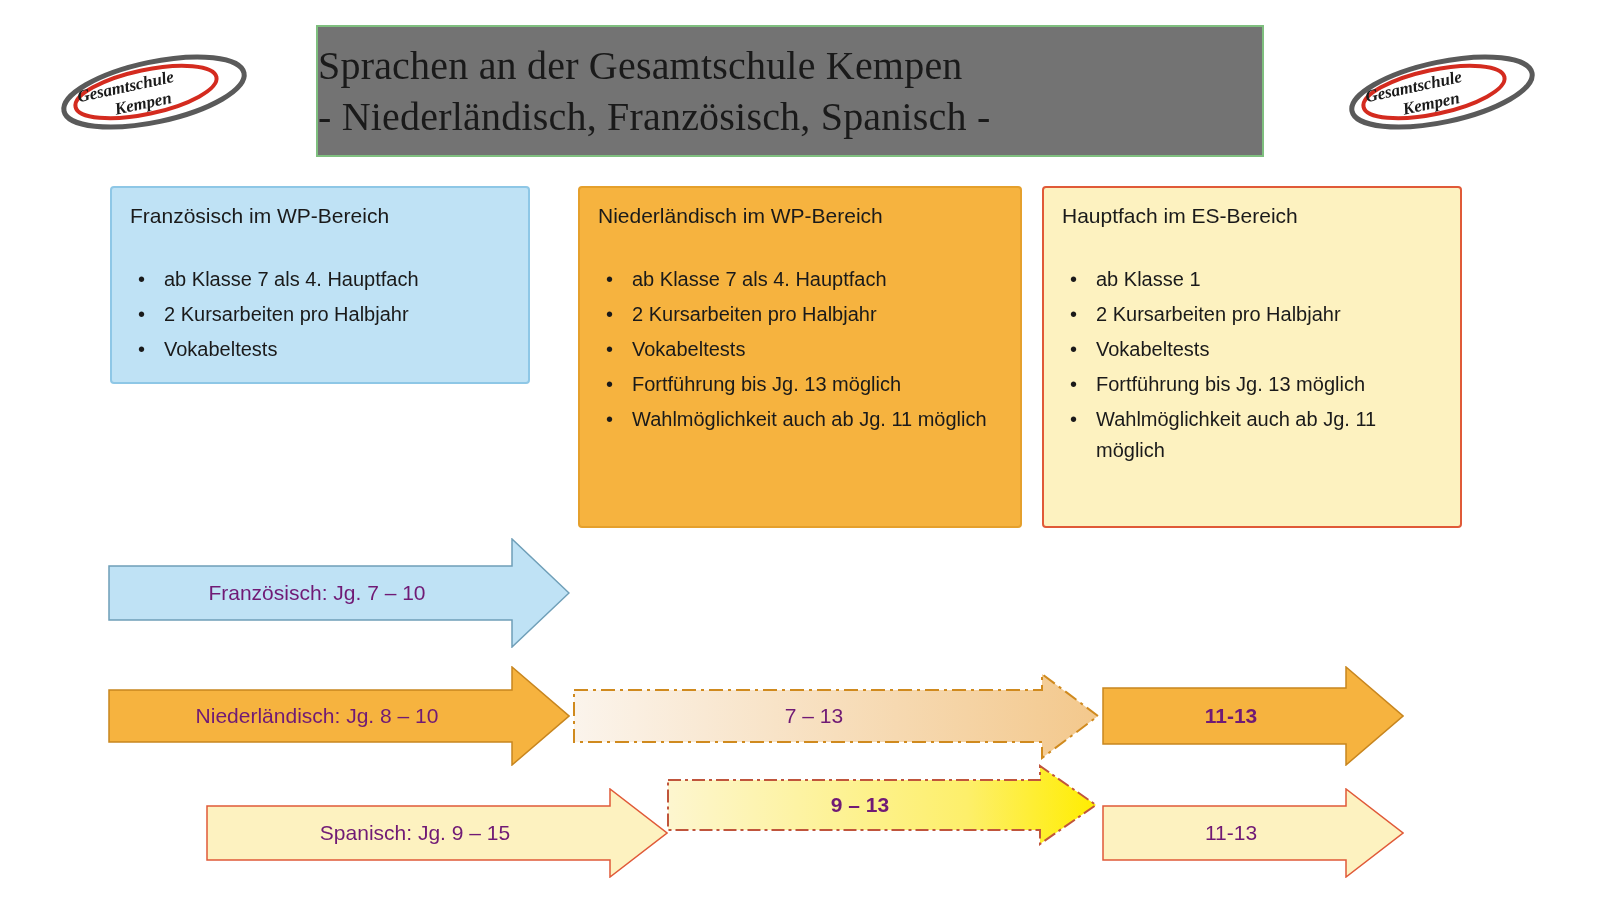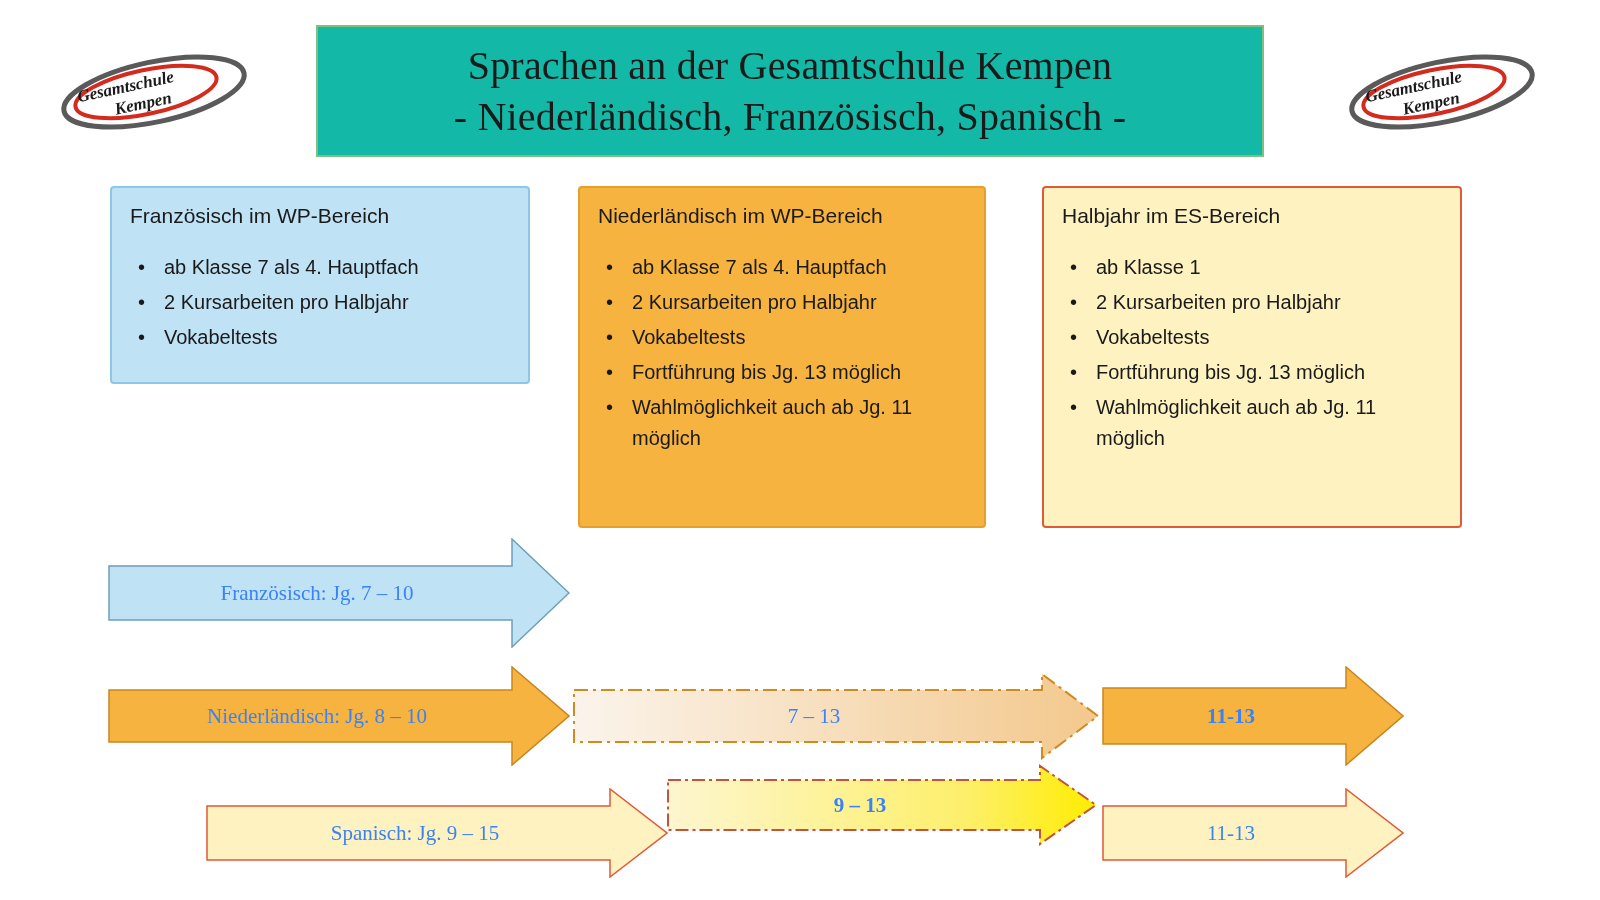--- a/index.html
+++ b/index.html
@@ -21,45 +21,44 @@
   }
   .logo svg { display: block; }
 
   
   .title-box {
     position: absolute;
     left: 316px;
     top: 25px;
     width: 948px;
     height: 132px;
-    background: #14b8a6;
+    background: #737373;
     border: 2px solid #7fbf7f;
     display: flex;
     flex-direction: column;
-    align-items: center;
     justify-content: center;
   }
   .title-box .line {
     font-family: "Liberation Serif", serif;
     font-size: 40px;
     color: #1a1a1a;
     letter-spacing: 0.2px;
     line-height: 1.28;
     white-space: nowrap;
   }
 
   
   .card {
     position: absolute;
     padding: 16px 18px 10px 18px;
   }
   .card .card-title {
     font-size: 21px;
     color: #1a1a1a;
-    margin-bottom: 24px;
+    margin-bottom: 36px;
   }
   .card ul {
     list-style: none;
     margin: 0;
     padding: 0;
   }
   .card li {
     position: relative;
     padding-left: 34px;
     font-size: 20px;
@@ -80,21 +79,21 @@
     top: 186px;
     width: 420px;
     height: 198px;
     background: #bfe2f5;
     border: 2px solid #8ec7e6;
     border-radius: 4px;
   }
   #card-nl {
     left: 578px;
     top: 186px;
-    width: 408px;
+    width: 444px;
     height: 342px;
     background: #f6b33f;
     border: 2px solid #e5a02c;
     border-radius: 4px;
   }
   #card-es {
     left: 1042px;
     top: 186px;
     width: 420px;
     height: 342px;
@@ -109,23 +108,22 @@
   .arrow-label {
     position: absolute;
     left: 0;
     top: 0;
     width: 100%;
     height: 100%;
     display: flex;
     align-items: center;
     justify-content: center;
     font-size: 21px;
-    color: #3b82f6;
+    color: #701a75;
     pointer-events: none;
-    font-family: Liberation Serif, serif;
   }
   .arrow-label.left-pad { justify-content: center; padding-right: 44px; }
   .arrow-label.bold { font-weight: bold; }
 </style>
 </head>
 <body>
 
 <div class="logo" style="left:42px; top:40px;">
   <svg width="230" height="105" viewBox="0 0 230 105">
     <ellipse cx="112" cy="52" rx="92" ry="30" fill="none" stroke="#5a5a5a" stroke-width="5" transform="rotate(-12 112 52)"></ellipse>
@@ -191,21 +189,21 @@
       <span>Fortführung bis Jg. 13 möglich</span>
     </li>
     <li>
       <span class="bullet">•</span>
       <span>Wahlmöglichkeit auch ab Jg. 11 möglich</span>
     </li>
   </ul>
 </div>
 
 <div class="card" id="card-es">
-  <div class="card-title">Halbjahr im ES-Bereich</div>
+  <div class="card-title">Hauptfach im ES-Bereich</div>
   <ul>
     <li>
       <span class="bullet">•</span>
       <span>ab Klasse 1</span>
     </li>
     <li>
       <span class="bullet">•</span>
       <span>2 Kursarbeiten pro Halbjahr</span>
     </li>
     <li>

